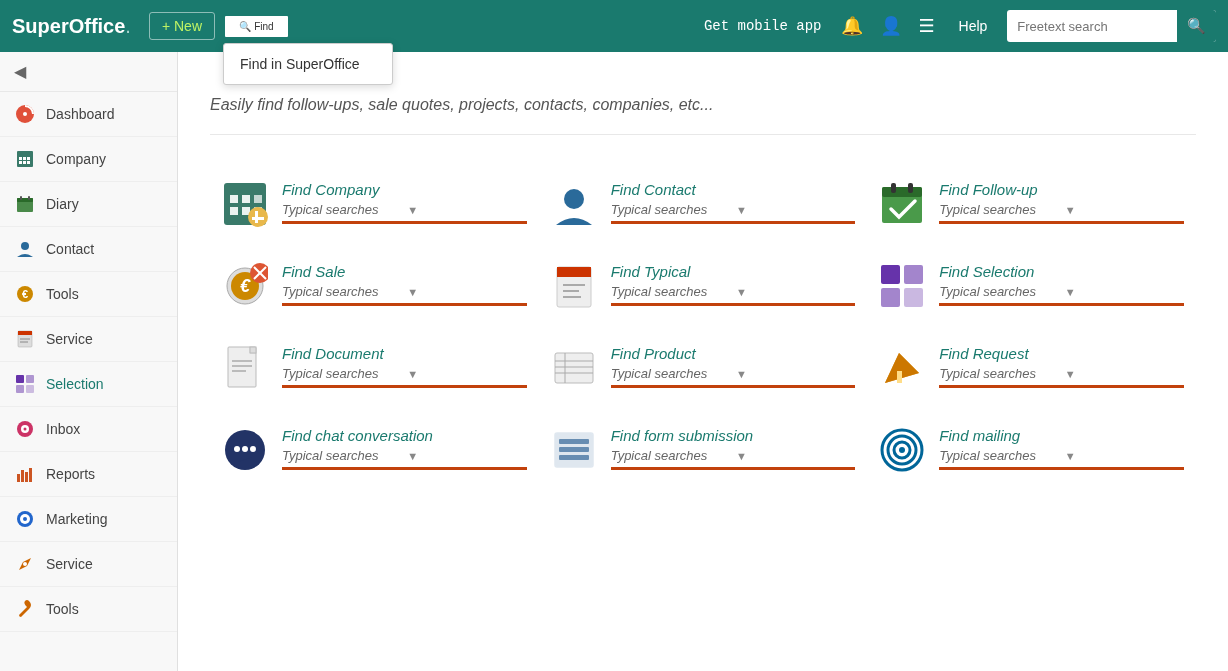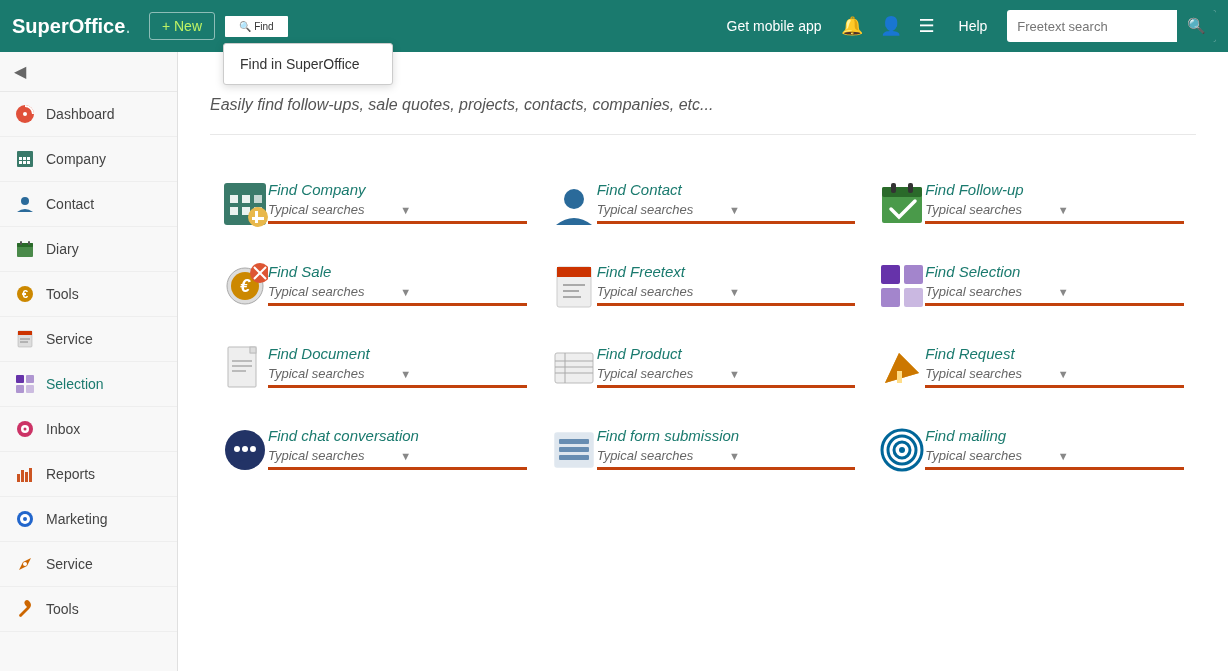--- a/index.html
+++ b/index.html
@@ -67,20 +67,21 @@
       font-size: 14px;
       color: #333;
       cursor: pointer;
     }
     .nav-spacer { flex: 1; }
     .nav-get-mobile {
       color: white;
       font-size: 14px;
       cursor: pointer;
       margin-right: 12px;
+      font-family: Liberation Mono, monospace;
     }
     .nav-icons {
       display: flex;
       align-items: center;
       gap: 16px;
       margin-right: 16px;
     }
     .nav-icon {
       color: white;
       font-size: 18px;
@@ -175,20 +176,21 @@
       padding-bottom: 20px;
     }
     .find-grid {
       display: grid;
       grid-template-columns: repeat(3, 1fr);
       gap: 0;
     }
     .find-item {
       display: flex;
       align-items: flex-start;
+      gap: 14px;
       padding: 18px 12px;
     }
     .find-item-icon {
       width: 46px;
       height: 46px;
       flex-shrink: 0;
       display: flex;
       align-items: center;
       justify-content: center;
     }
@@ -275,37 +277,37 @@
             <rect x="8" y="12" width="3" height="3" fill="white"></rect>
             <rect x="12" y="12" width="3" height="3" fill="white"></rect>
           </svg>
       </div>
       <span>Company</span>
     </div>
 
     <div class="sidebar-item">
       <div class="sidebar-icon">
         <svg width="20" height="20" viewBox="0 0 20 20">
-            <circle cx="10" cy="7" r="4" fill="#2a6a9a"></circle>
-            <path d="M2 18 Q10 12 18 18" fill="#2a6a9a"></path>
-          </svg>
-      </div>
-      <span>Contact</span>
-    </div>
-
-    <div class="sidebar-item">
-      <div class="sidebar-icon">
-        <svg width="20" height="20" viewBox="0 0 20 20">
             <rect x="2" y="4" width="16" height="14" rx="1" fill="#4a8a4a"></rect>
             <rect x="2" y="4" width="16" height="4" rx="1" fill="#2a6a2a"></rect>
             <rect x="5" y="2" width="2" height="4" rx="1" fill="#555"></rect>
             <rect x="13" y="2" width="2" height="4" rx="1" fill="#555"></rect>
           </svg>
       </div>
       <span>Diary</span>
+    </div>
+
+    <div class="sidebar-item">
+      <div class="sidebar-icon">
+        <svg width="20" height="20" viewBox="0 0 20 20">
+            <circle cx="10" cy="7" r="4" fill="#2a6a9a"></circle>
+            <path d="M2 18 Q10 12 18 18" fill="#2a6a9a"></path>
+          </svg>
+      </div>
+      <span>Contact</span>
     </div>
 
     <div class="sidebar-item">
       <div class="sidebar-icon">
         <svg width="20" height="20" viewBox="0 0 20 20">
             <circle cx="10" cy="10" r="8" fill="#cc8800"></circle>
             <text x="10" y="14" text-anchor="middle" fill="white" font-size="11" font-weight="bold">€</text>
           </svg>
       </div>
       <span>Tools</span>
@@ -477,21 +479,21 @@
         <div class="find-item-icon">
           <svg width="46" height="46" viewBox="0 0 46 46">
             <rect x="6" y="4" width="34" height="40" rx="2" fill="#eee" stroke="#ccc" stroke-width="1"></rect>
             <rect x="6" y="4" width="34" height="10" fill="#cc3300"></rect>
             <line x1="12" y1="22" x2="34" y2="22" stroke="#aaa" stroke-width="2"></line>
             <line x1="12" y1="28" x2="28" y2="28" stroke="#aaa" stroke-width="2"></line>
             <line x1="12" y1="34" x2="30" y2="34" stroke="#aaa" stroke-width="2"></line>
           </svg>
         </div>
         <div class="find-item-content">
-          <a class="find-item-link">Find Freetext</a>
+          <a class="find-item-link">Find Typical</a>
           <div class="find-item-searches">
             <span>Typical searches</span>
             <span class="chevron">▼</span>
           </div>
         </div>
       </div>
 
       <div class="find-item">
         <div class="find-item-icon">
           <svg width="46" height="46" viewBox="0 0 46 46">

